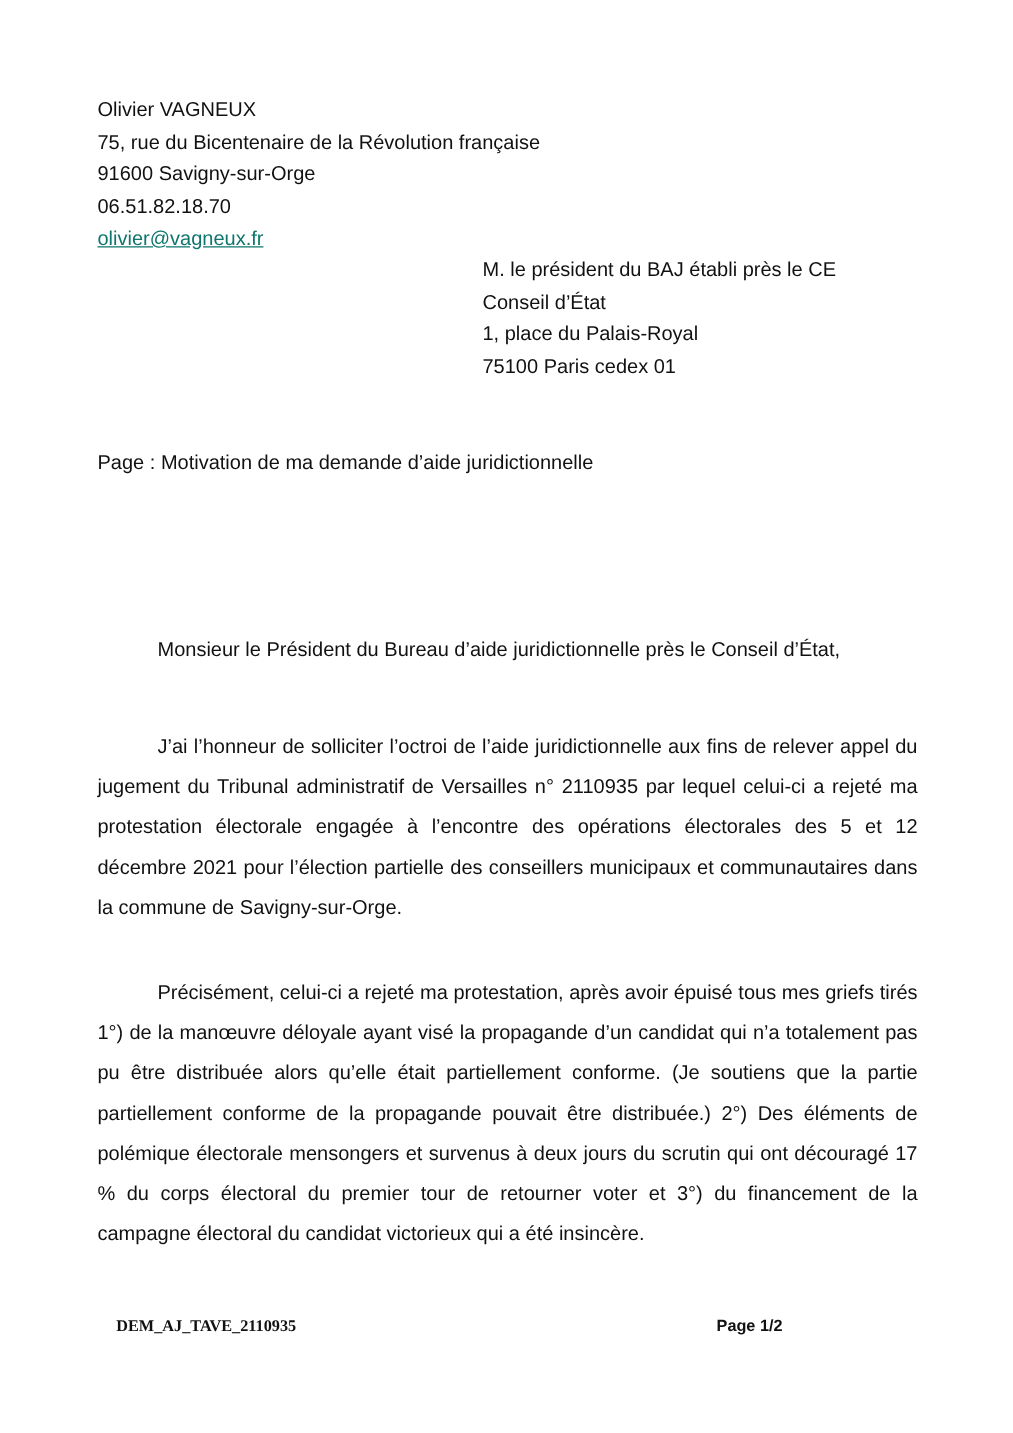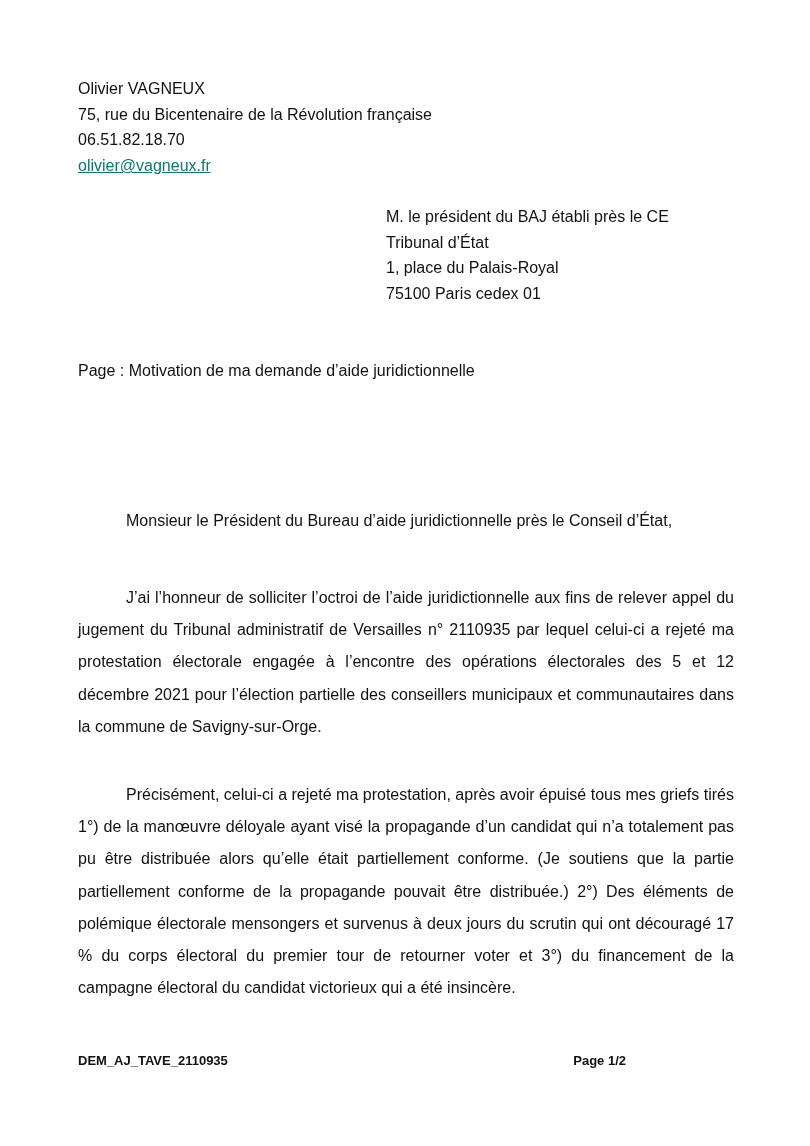--- a/index.html
+++ b/index.html
@@ -66,48 +66,50 @@
     left: 78px;
     width: 656px;
     line-height: 32.2px;
     text-align: justify;
     text-indent: 48px;
   }
   .p1 { top: 566px; }
   .p2 { top: 763px; }
   .footer-left {
     position: absolute;
-    left: 78px;
+    left: 93px;
     top: 1053px;
     font-size: 13px;
     font-weight: bold;
+    font-family: Liberation Serif, serif;
   }
   .footer-right {
     position: absolute;
     right: 76px;
     top: 1053px;
     font-size: 13px;
     font-weight: bold;
   }
 </style>
 </head>
 <body>
 
 <div class="page">
 
   <div class="sender">
     <div>Olivier VAGNEUX</div>
     <div>75, rue du Bicentenaire de la Révolution française</div>
+    <div>91600 Savigny-sur-Orge</div>
     <div>06.51.82.18.70</div>
     <div><a class="email">olivier@vagneux.fr</a></div>
   </div>
 
   <div class="recipient">
     <div>M. le président du BAJ établi près le CE</div>
-    <div>Tribunal d’État</div>
+    <div>Conseil d’État</div>
     <div>1, place du Palais-Royal</div>
     <div>75100 Paris cedex 01</div>
   </div>
 
   <div class="subject">
     <span>Page : </span><b>Motivation de ma demande d’aide juridictionnelle</b>
   </div>
 
 
   <div class="salutation">Monsieur le Président du Bureau d’aide juridictionnelle près le Conseil d’État,</div>

